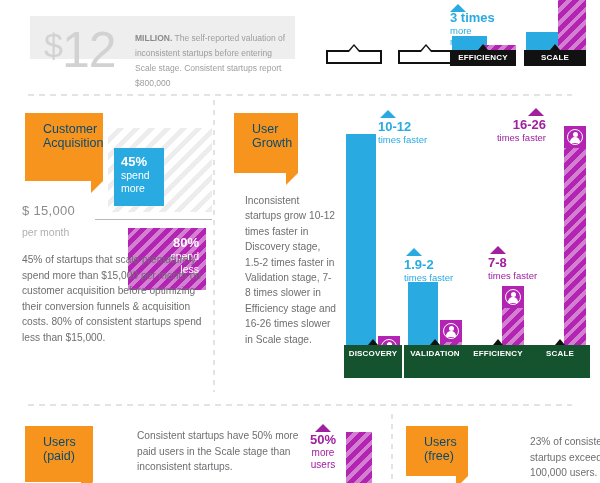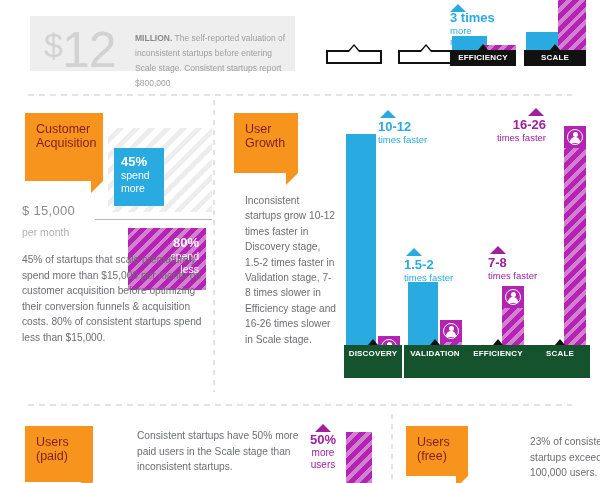--- a/index.html
+++ b/index.html
@@ -20,21 +20,21 @@
     background-size:11px 2px;background-repeat:repeat-x;
   }
   .vdash{
     position:absolute;width:2px;
     background-image:linear-gradient(to bottom,#e3e3e3 0 5px,transparent 5px 10px);
     background-size:2px 10px;background-repeat:repeat-y;
   }
 
   
   .band12{
-    position:absolute;left:30px;top:16px;width:265px;height:55px;
+    position:absolute;left:30px;top:16px;width:265px;height:43px;
     background:#eeeeee;
   }
   .big12{
     position:absolute;left:14px;top:4px;
     font-size:50px;line-height:50px;color:#d2d2d2;font-weight:400;
     letter-spacing:-1px;
   }
   .big12 .dollar{font-size:34px;vertical-align:10px;}
   .band12txt{
     position:absolute;left:105px;top:15px;width:152px;
@@ -81,23 +81,23 @@
   }
   .tc-note .big{font-size:13px;font-weight:bold;}
   .uparrow-blue{
     position:absolute;left:450px;top:0px;width:0;height:0;
     border-left:8px solid transparent;border-right:8px solid transparent;
     border-bottom:8px solid #29abe2;
   }
 
   
   .tag{
-    position:absolute;background:#f7941e;color:#7f1d1d;
+    position:absolute;background:#f7941e;color:#0c4a6e;
     font-size:12.5px;line-height:14px;font-weight:400;
-    padding:9px 10px 10px 11px;box-sizing:border-box;
+    padding:9px 10px 10px 18px;box-sizing:border-box;
   }
   .tag:after{
     content:"";position:absolute;right:0;bottom:-12px;
     width:0;height:0;border-left:12px solid #f7941e;
     border-bottom:12px solid transparent;
   }
 
   
   .ca-stripefield{
     position:absolute;left:108px;top:128px;width:104px;height:84px;
@@ -280,21 +280,21 @@
     <div class="bar blue" style="left:64px;width:30px;height:76px;"></div>
     <div class="bar stripe-purple" style="left:96px;width:22px;height:38px;"></div>
     <div class="usericon" style="left:96px;bottom:38px;">
       <div class="circ"></div>
         <div class="head"></div>
         <div class="body"></div>
     </div>
     <div class="grp-lbl" style="left:60px;width:62px;">VALIDATION</div>
     <div class="annot blue" style="left:60px;top:136px;">
       <div class="arrow"></div>
-      <span class="num">1.5-2</span>
+      <span class="num">1.9-2</span>
       <span class="sub">times faster</span>
     </div>
 
     <div class="bar blue" style="left:126px;width:30px;height:12px;"></div>
     <div class="bar stripe-purple" style="left:158px;width:22px;height:72px;"></div>
     <div class="usericon" style="left:158px;bottom:72px;">
       <div class="circ"></div>
         <div class="head"></div>
         <div class="body"></div>
     </div>

